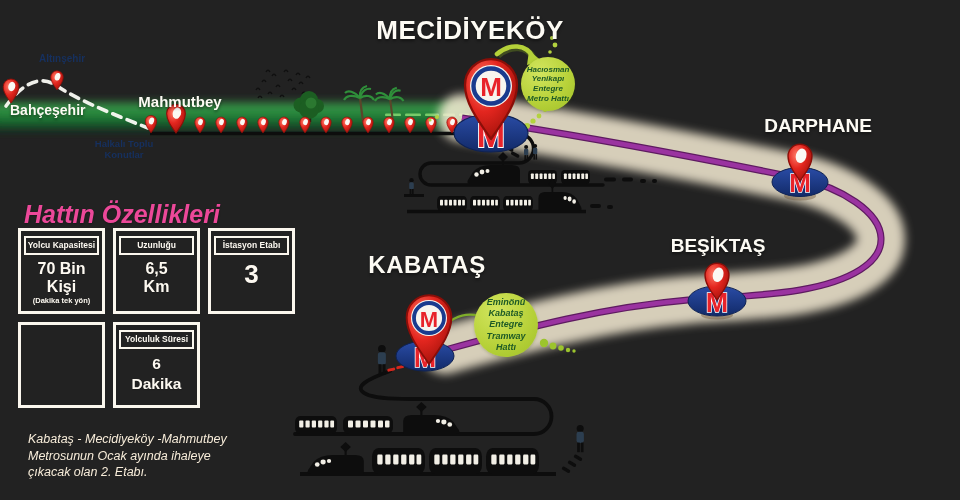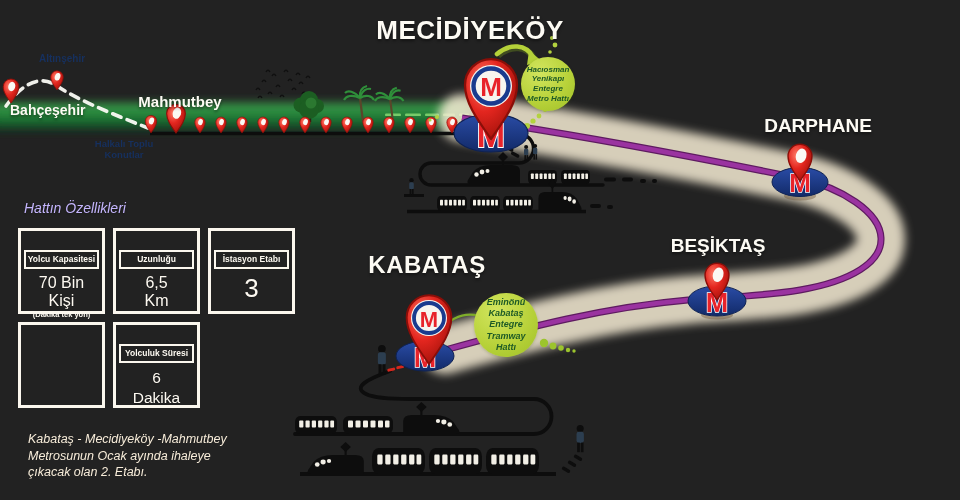--- a/index.html
+++ b/index.html
@@ -19,28 +19,28 @@
             line-height:1.15;text-align:center;}
   .ctr{transform:translateX(-50%);text-align:center;}
   .callout{
     position:absolute;border-radius:50%;
     background:radial-gradient(circle at 35% 28%, #d2e55e 0%, #b8d23a 55%, #9fc027 100%);
     display:flex;align-items:center;justify-content:center;text-align:center;
     font-style:italic;font-weight:bold;color:#1d5a26;white-space:pre-line;
     box-shadow:0 1px 3px rgba(60,80,0,.25);
   }
   .panel{position:absolute;left:18px;top:200px;width:292px;}
-  .panel-title{color:#c4b5fd;font-weight:normal;font-style:italic;font-size:14px;
+  .panel-title{color:#ec4899;font-weight:bold;font-style:italic;font-size:25px;
                text-shadow:0 1px 2px rgba(0,0,0,.3);margin:0 0 0 6px;}
   .ibox{position:absolute;width:87px;height:86px;border:3px solid #fbf7ee;
-        box-sizing:border-box;padding:18px 2px;text-align:center;}
+        box-sizing:border-box;padding:4px 2px;text-align:center;}
   .ibox .hdr{display:block;border:2px solid #fbf7ee;padding:3px 1px;
              font-size:8.5px;font-weight:bold;color:#fdf9f1;line-height:1.1;
              margin:1px;}
-  .ibox .val{margin-top:5px;font-weight:normal;color:#fdf9f1;white-space:pre-line;
+  .ibox .val{margin-top:5px;font-weight:bold;color:#fdf9f1;white-space:pre-line;
              line-height:1.08;font-size:16px;text-shadow:0 1px 1px rgba(0,0,0,.2);}
   .ibox .note{font-size:7.5px;font-weight:bold;color:#fdf9f1;margin-top:1px;}
   .ibox .note:empty{display:none;}
   .ibox.b3 .val{font-size:26px;}
   .ibox.b4 .val{font-size:13.5px;line-height:1.2;}
   .ibox.b5 .val{font-size:15.5px;line-height:1.25;}
   .footnote{position:absolute;left:28px;top:431px;width:250px;color:#f7ecd9;
             font-style:italic;font-size:12.5px;line-height:1.33;white-space:pre-line;}
 </style>
 </head>

